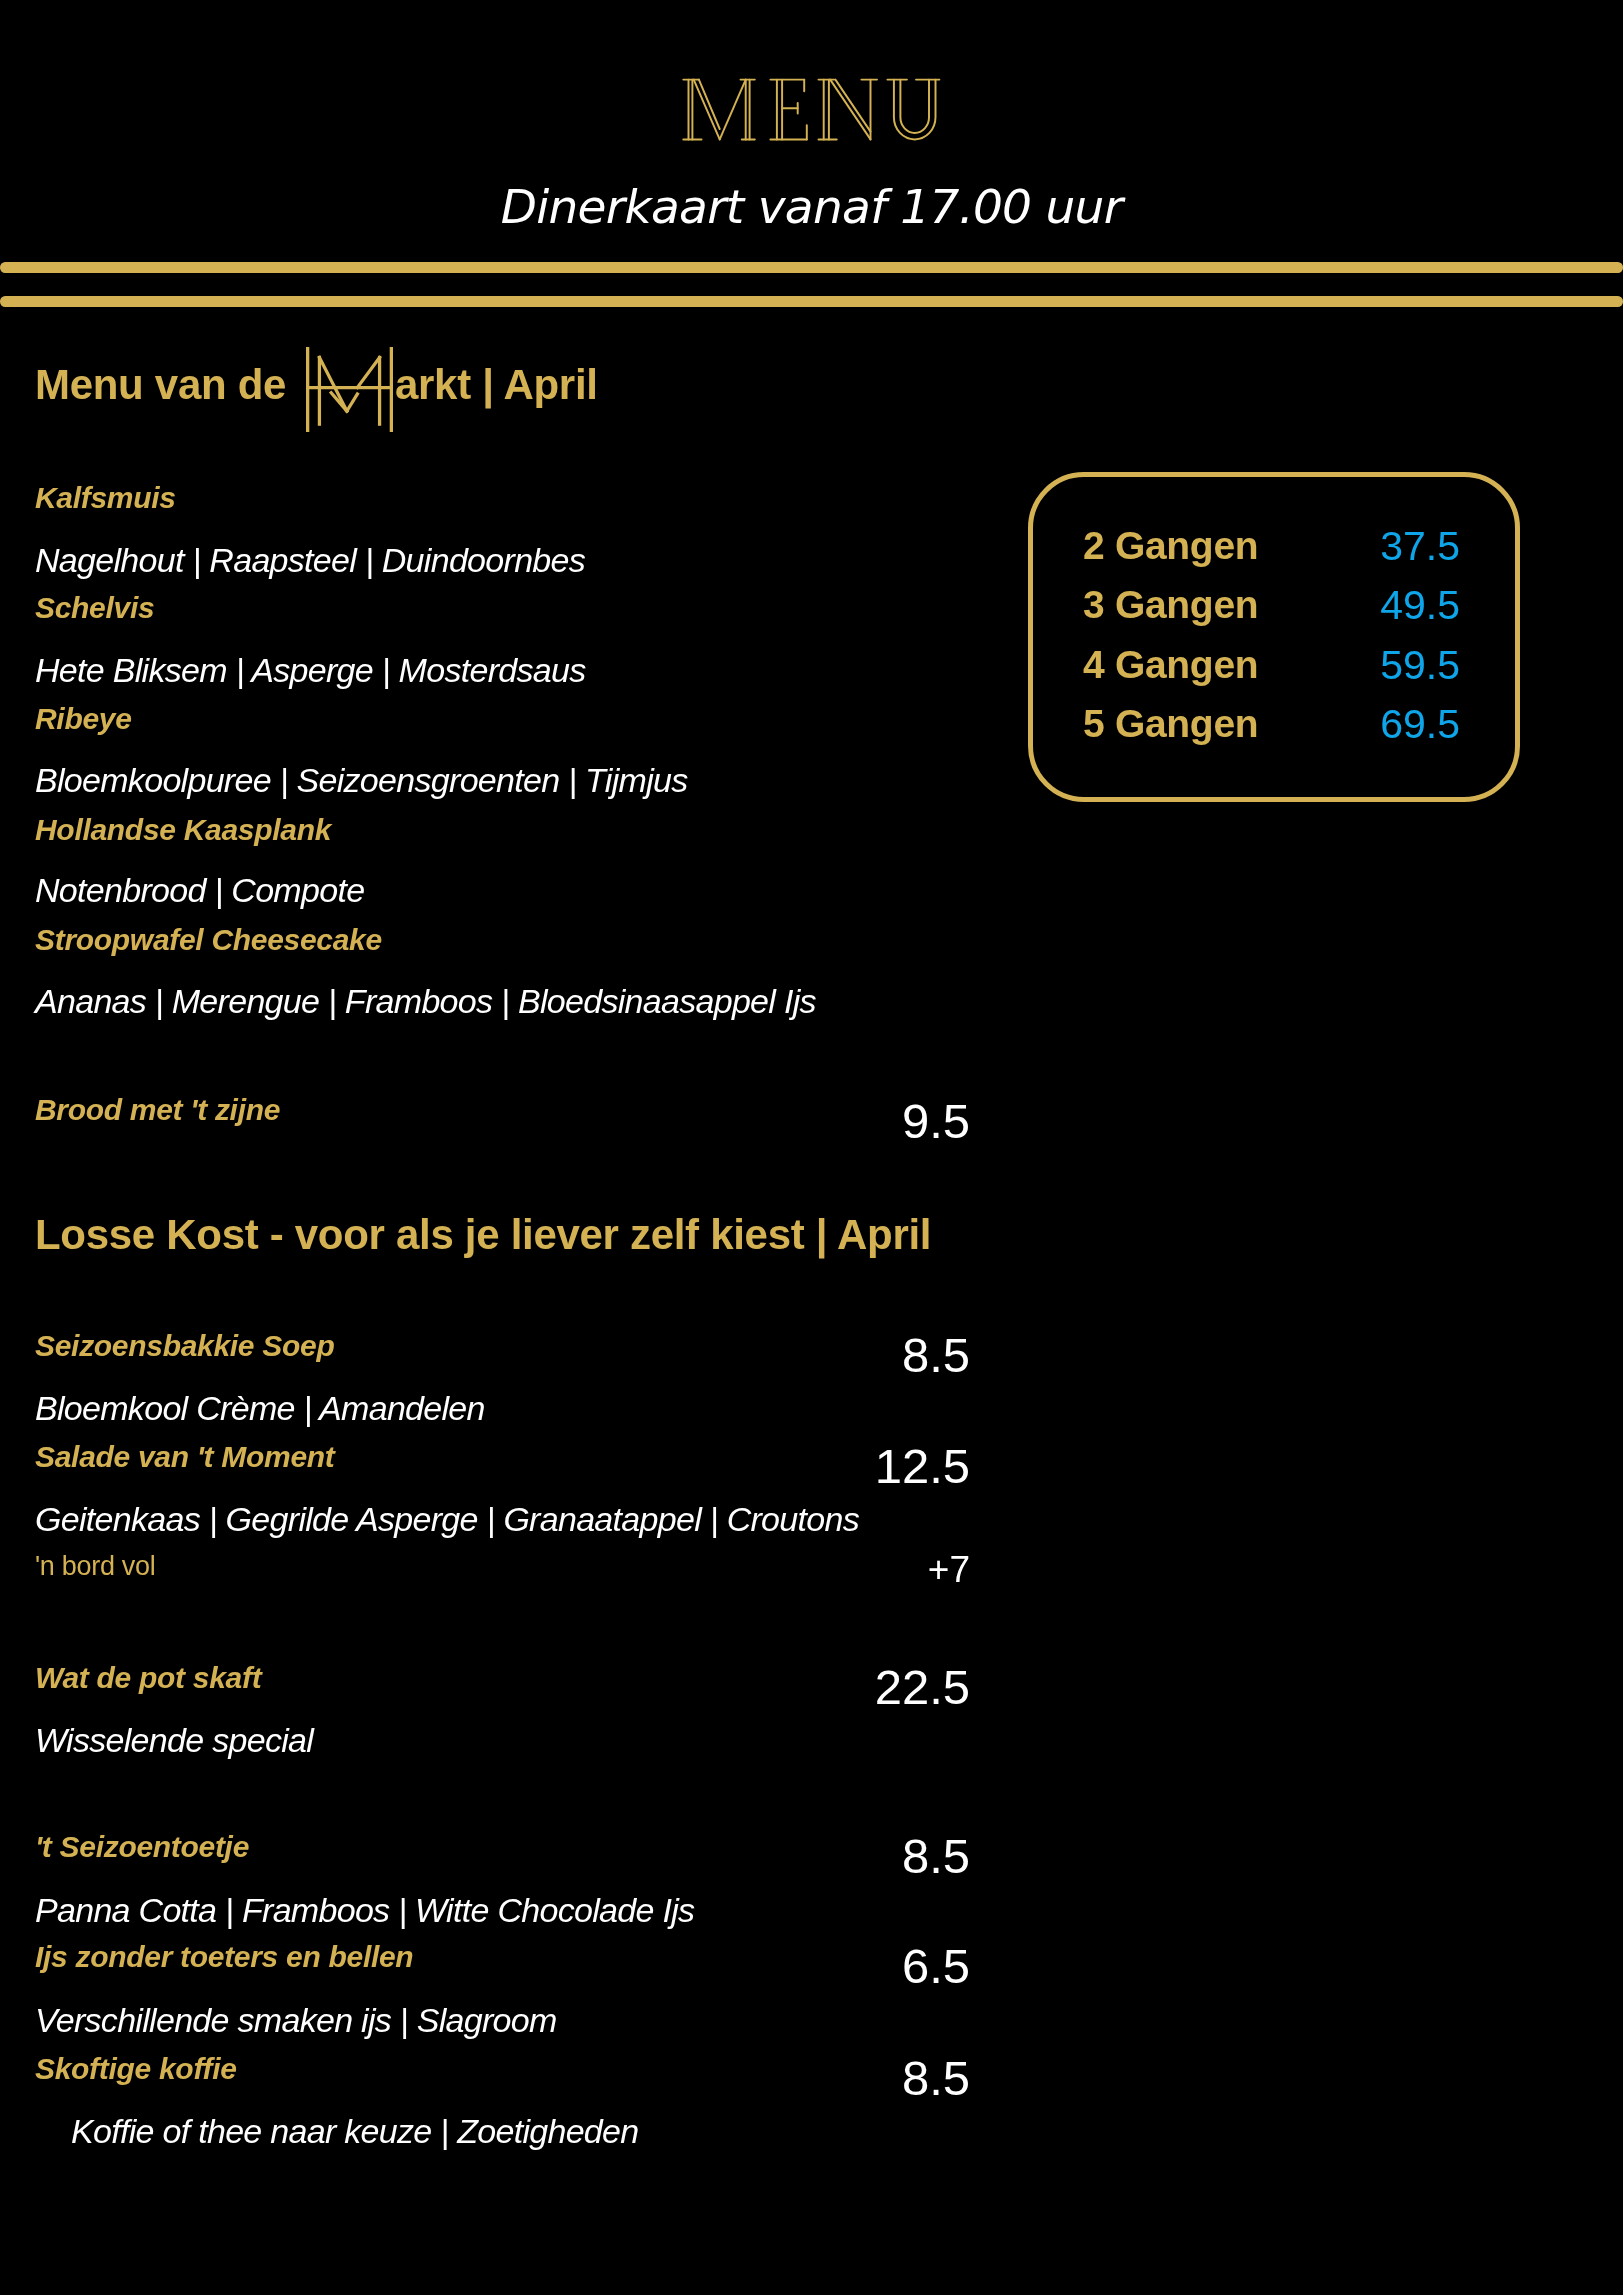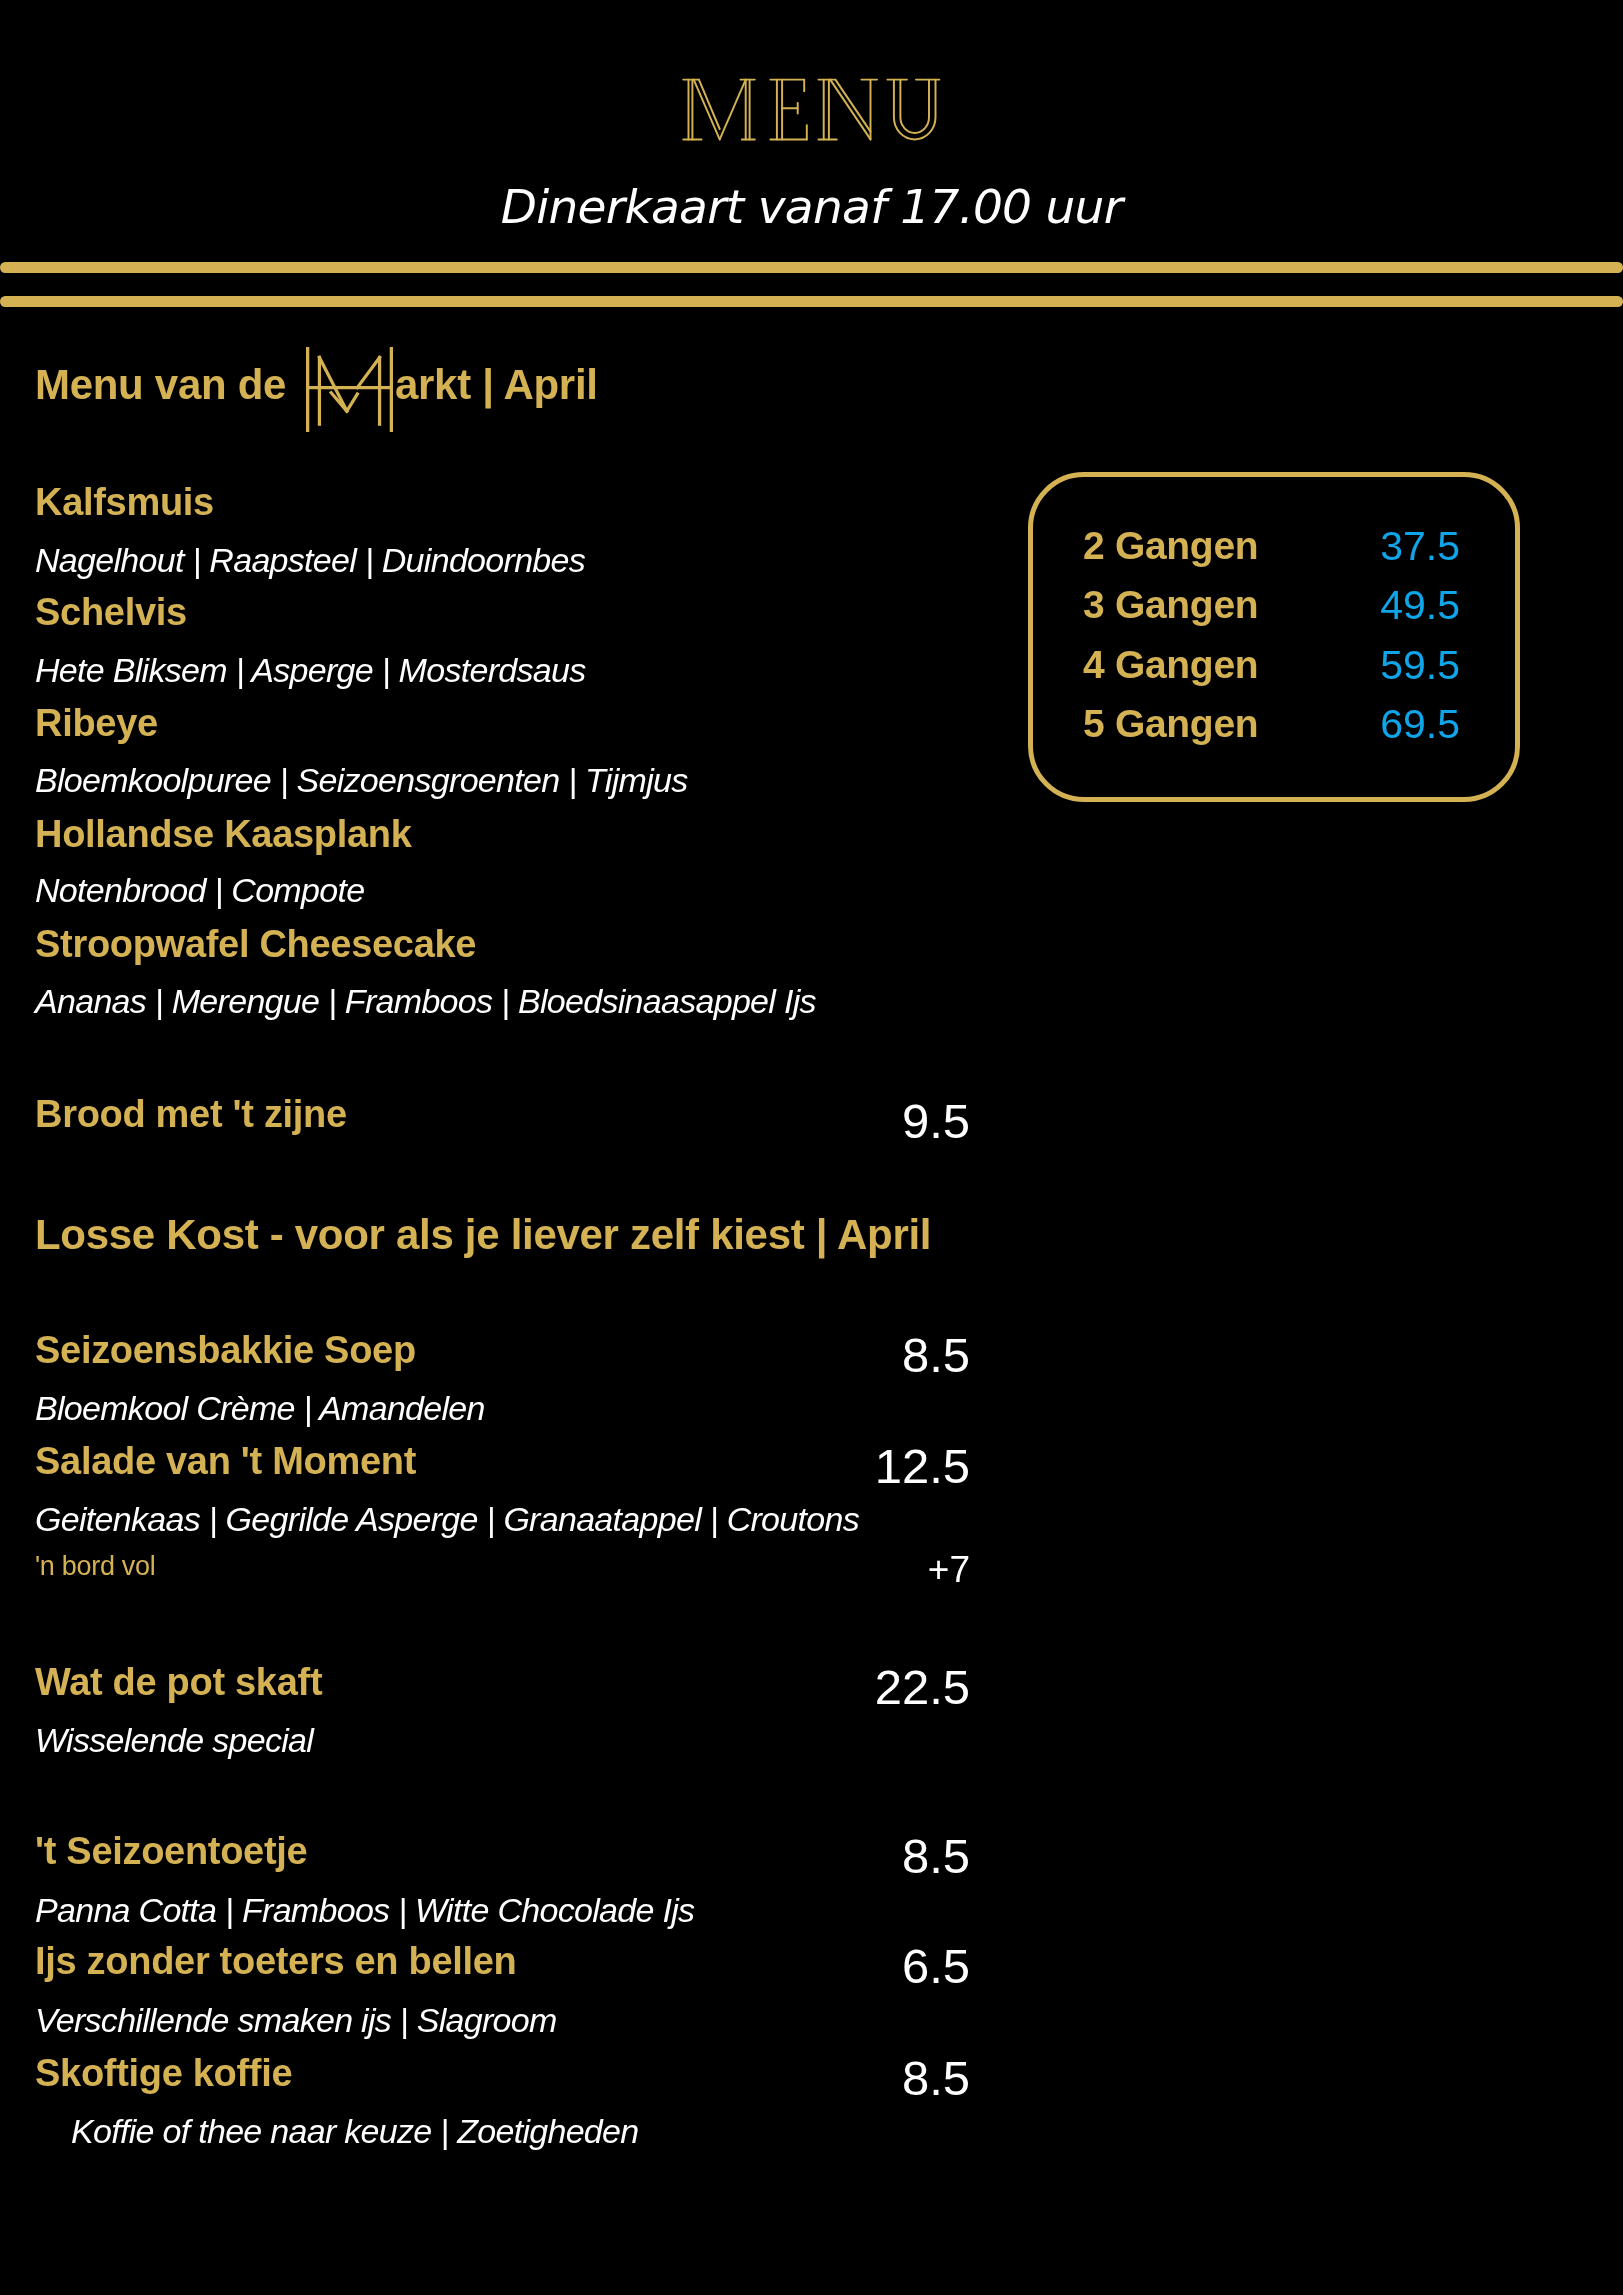--- a/index.html
+++ b/index.html
@@ -2,21 +2,21 @@
 <html style="font-size:10.5px"><head>
 <meta charset="utf-8">
 <style>
   html, body { margin:0; padding:0; background:#000; }
   body { width:1623px; height:2295px; position:relative; overflow:hidden; font-family:"Liberation Sans", sans-serif; }
   .abs { position:absolute; white-space:nowrap; line-height:1; }
   .title-menu { position:absolute; left:0; width:1623px; top:77px; text-align:center; }
   .title-menu svg { display:inline-block; }
   .subtitle { position:absolute; left:0; width:1623px; text-align:center; top:183px; font-style:italic; font-size:47px; color:#fff; font-family:"DejaVu Sans", sans-serif; letter-spacing:-0.7px; line-height:1; }
   .rule { position:absolute; left:0; width:1623px; height:10.5px; background:#D4B253; border-radius:5.2px; }
-  .h-item { font-weight:bold; font-size:38px; color:#D4B253; letter-spacing:-0.3px; }
+  .h-item { font-weight:bold; font-size:30px; color:#D4B253; letter-spacing:-0.3px;font-style:italic; }
   .h-section { font-weight:bold; font-size:42px; color:#D4B253; letter-spacing:-0.3px; }
   .desc { font-style:italic; font-size:34px; color:#fff; letter-spacing:-0.7px; }
   .extra { font-size:27px; color:#D4B253; letter-spacing:-0.3px; }
   .price { font-size:49px; color:#fff; text-align:right; right:653px; }
   .box { position:absolute; left:1028px; top:472px; width:482px; height:320px; border:5.2px solid #D4B253; border-radius:56px; }
   .box-label { font-weight:bold; font-size:39px; color:#D4B253; letter-spacing:-0.3px; }
   .box-price { font-size:41px; color:#0ea5e9; text-align:right; }
   .logo { position:absolute; left:305px; top:347px; }
 </style>
 </head>

